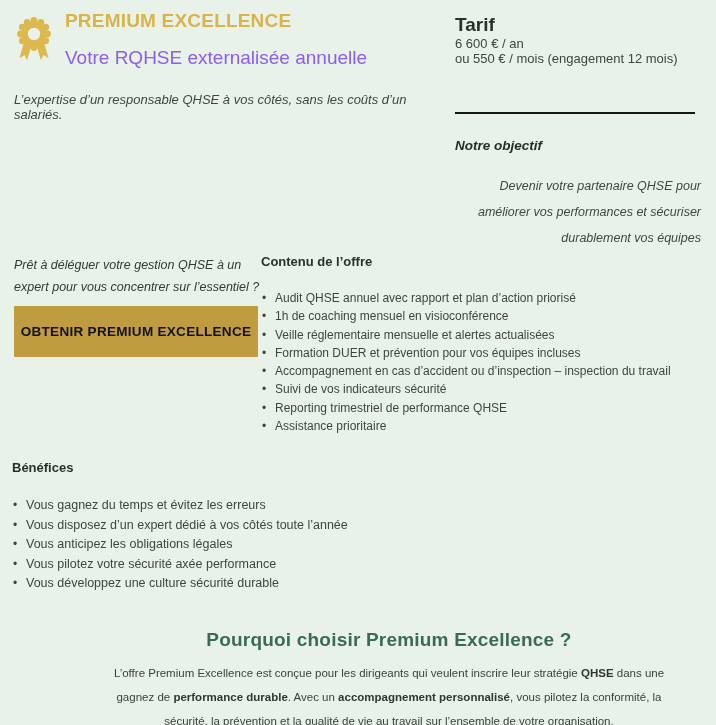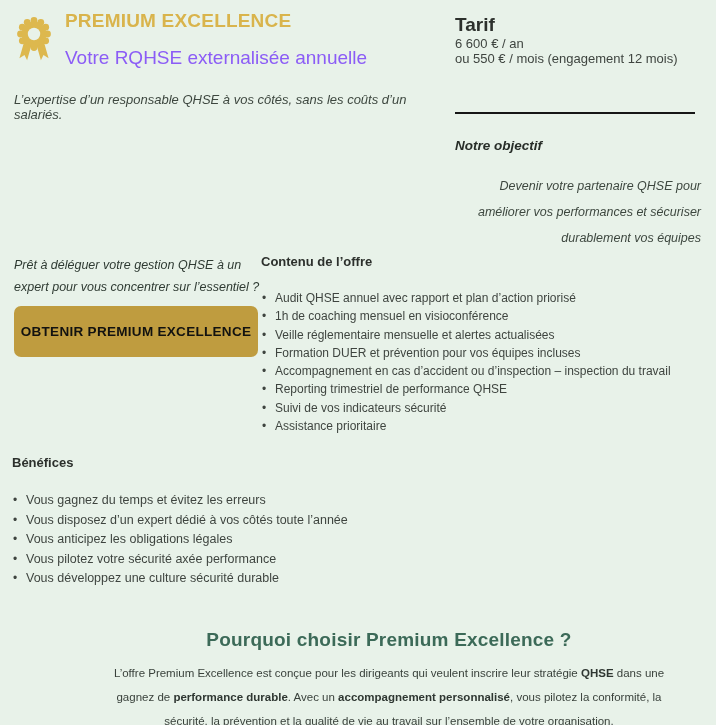--- a/index.html
+++ b/index.html
@@ -50,41 +50,41 @@
 
   
   .mid-left { position: absolute; left: 14px; top: 250px; width: 248px; }
   .cta-prompt {
     font-size: 12.5px; font-style: italic; color: #2f3b33;
     line-height: 22px; margin-top: 4px; width: 246px;
   }
   .cta-button {
     display: block; margin-top: 8px;
     width: 244px; height: 51px;
-    background: #bf9c3f; border: none; border-radius: 7px;
+    background: #bf9c3f; border: none; border-radius: 1px;
     font-family: "Liberation Sans", sans-serif;
     font-size: 13.5px; font-weight: bold; letter-spacing: 0.3px;
     color: #121210; cursor: pointer; text-align: center;
   }
 
   .mid-right { position: absolute; left: 261px; top: 250px; width: 446px; }
   .content-heading { font-size: 13px; font-weight: bold; color: #2c302c; margin-top: 4px; }
   ul.bullets { list-style: none; margin-top: 20px; }
   ul.bullets li {
     position: relative; padding-left: 14px;
     font-size: 12px; color: #3e443f; line-height: 18.3px;
   }
   ul.bullets li::before {
     content: "•"; position: absolute; left: 1px; top: 0;
     color: #3e443f; font-size: 12px;
   }
 
   
   .benefits { position: absolute; left: 12px; top: 455px; width: 560px; }
-  .benefits-heading { font-size: 13px; font-weight: bold; color: #2c302c; }
+  .benefits-heading { font-size: 13px; font-weight: bold; color: #2c302c; margin-top: 5px; }
   ul.bullets.benefits-list { margin-top: 21px; }
   ul.bullets.benefits-list li { line-height: 19.5px; font-size: 12.5px; }
 
   
   .why { position: absolute; left: 104px; top: 629px; width: 570px; text-align: center; }
   .why-heading { font-size: 19px; font-weight: bold; color: #3c6a58; letter-spacing: 0.2px; }
   .why-paragraph {
     margin-top: 10px; font-size: 11.5px; color: #39413b; line-height: 24px;
   }
   .why-paragraph strong { color: #2f3732; }
@@ -143,22 +143,22 @@
   </section>
 
   <section class="mid-right">
     <h3 class="content-heading">Contenu de l’offre</h3>
     <ul class="bullets">
       <li>Audit QHSE annuel avec rapport et plan d’action priorisé</li>
       <li>1h de coaching mensuel en visioconférence</li>
       <li>Veille réglementaire mensuelle et alertes actualisées</li>
       <li>Formation DUER et prévention pour vos équipes incluses</li>
       <li>Accompagnement en cas d’accident ou d’inspection – inspection du travail</li>
+      <li>Suivi de vos indicateurs sécurité</li>
       <li>Reporting trimestriel de performance QHSE</li>
-      <li>Suivi de vos indicateurs sécurité</li>
       <li>Assistance prioritaire</li>
     </ul>
   </section>
 
   <section class="benefits">
     <h3 class="benefits-heading">Bénéfices</h3>
     <ul class="bullets benefits-list">
       <li>Vous gagnez du temps et évitez les erreurs</li>
       <li>Vous disposez d’un expert dédié à vos côtés toute l’année</li>
       <li>Vous anticipez les obligations légales</li>

